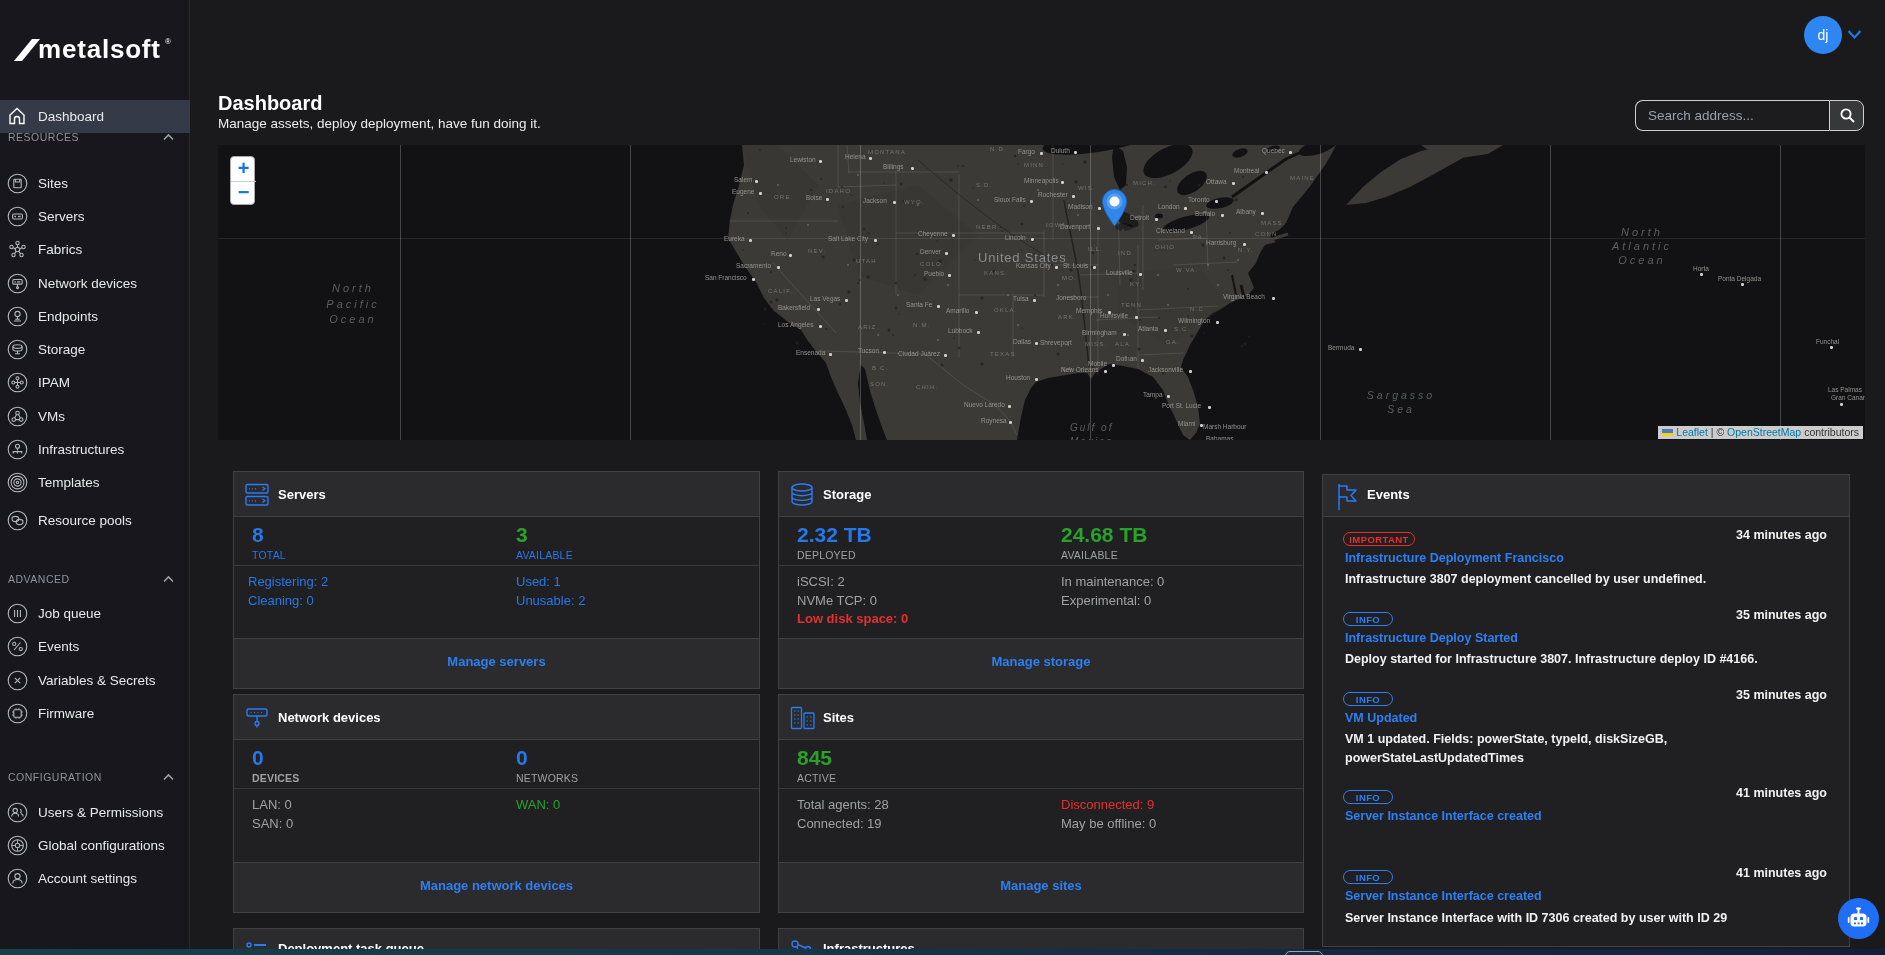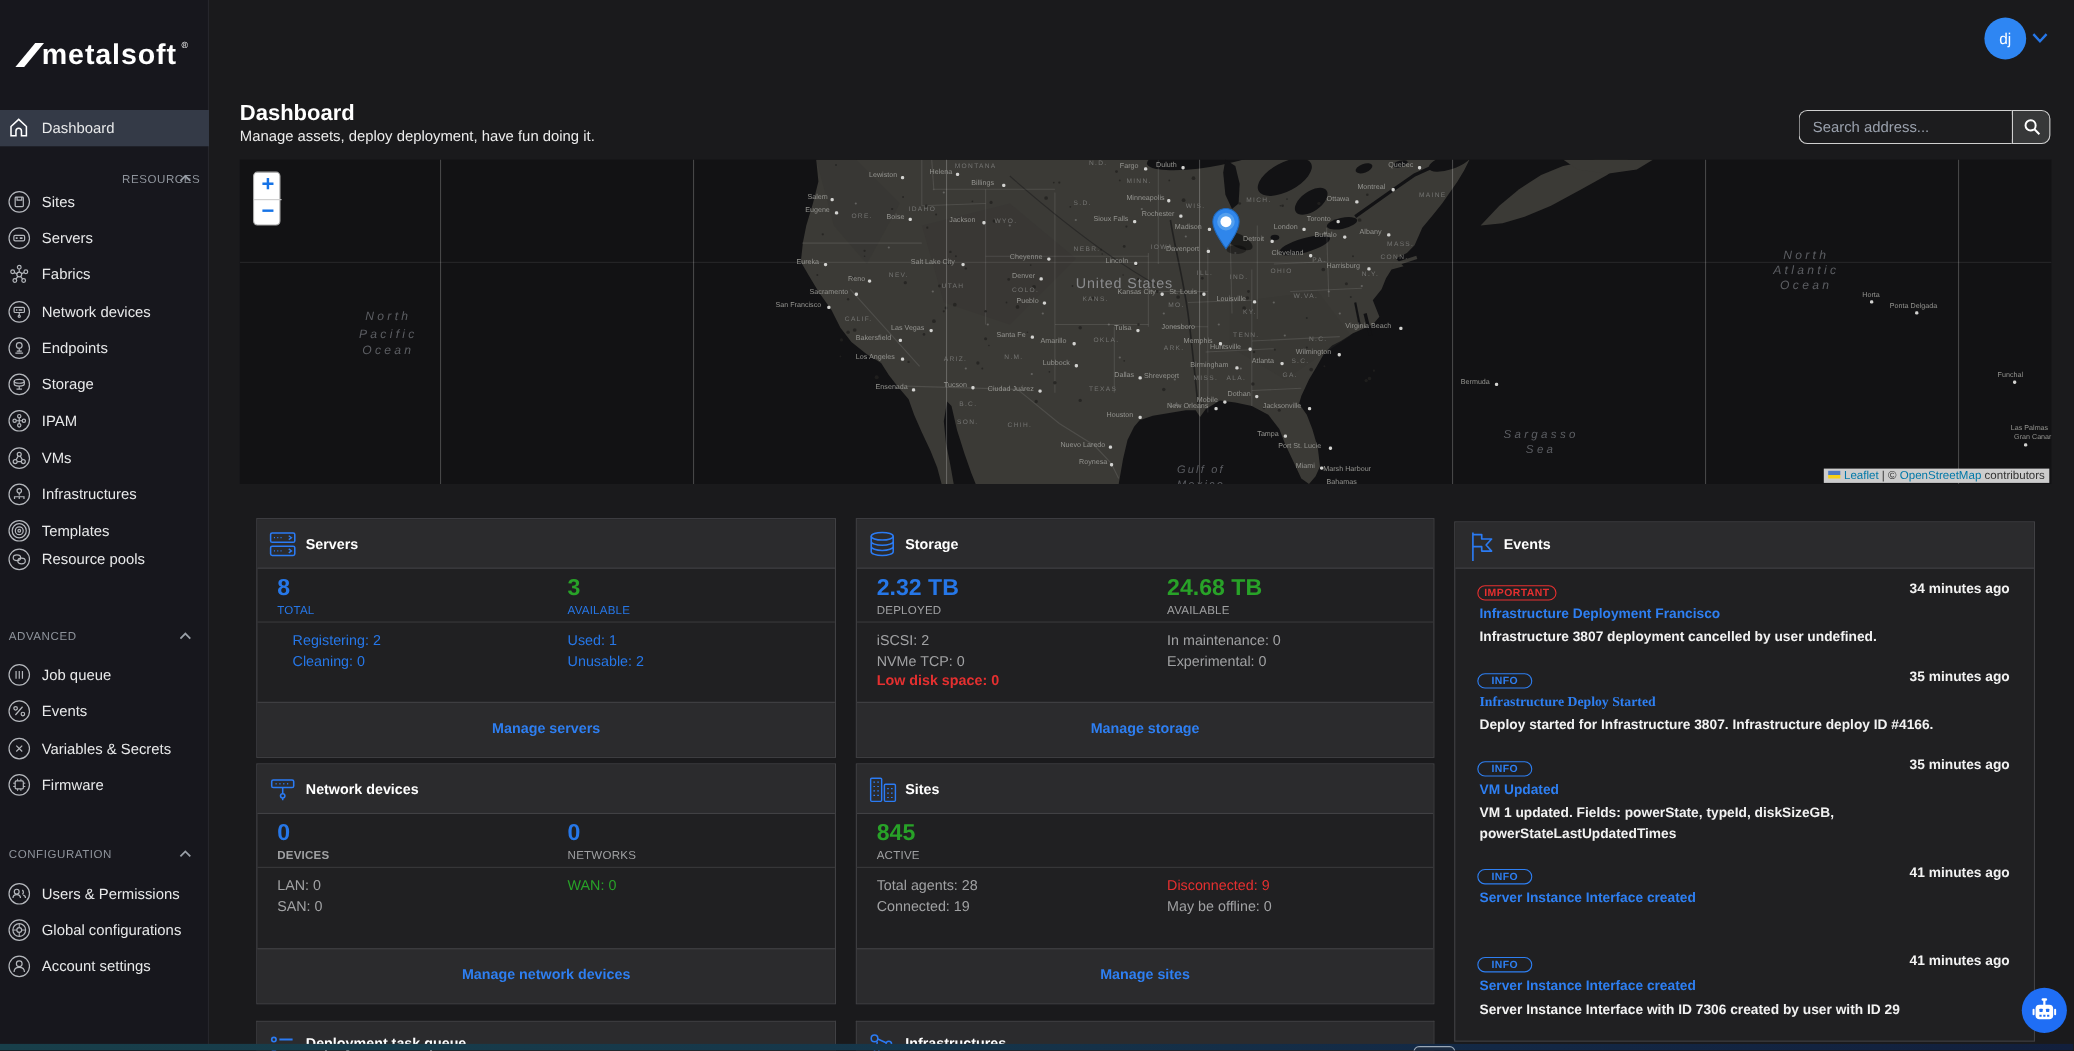--- a/index.html
+++ b/index.html
@@ -79,21 +79,21 @@
         <text x="155" y="24" fill="#fff" font-size="8">®</text>
       </svg>
     </div>
     <div class="navactive"></div>
     <div class="navitem" style="top:100px;">
       <svg width="20" height="20" viewBox="0 0 20 20" fill="none" stroke="#fff" stroke-width="1.4">
           <path d="M3 9 L10 2.5 L17 9 L17 17.5 L12.5 17.5 L12.5 13 A2.5 2.5 0 0 0 7.5 13 L7.5 17.5 L3 17.5 Z"></path>
         </svg>
       <span class="lbl">Dashboard</span>
     </div>
-    <div class="navhead" style="top:157px;text-align:right;">RESOURCES<span class="car"><svg width="11" height="8" viewBox="0 0 11 8" fill="none" stroke="#9aa0a8" stroke-width="1.6">
+    <div class="navhead" style="top:131px;">RESOURCES<span class="car"><svg width="11" height="8" viewBox="0 0 11 8" fill="none" stroke="#9aa0a8" stroke-width="1.6">
             <path d="M1 6.5 L5.5 2 L10 6.5"></path>
           </svg></span></div>
     <div class="navitem" style="top:167px;">
         <svg width="21" height="21" viewBox="0 0 21 21" fill="none" stroke="#b4b7bc" stroke-width="1.1">
           <circle cx="10.5" cy="10.5" r="9.3"></circle>
           <rect x="6.8" y="6.2" width="7.4" height="8.6" rx="0.8"></rect>
           <path d="M8.5 6.2 L8.5 9 L12.8 9 L12.8 6.2"></path>
         </svg>
         <span class="lbl">Sites</span>
       </div>
@@ -174,21 +174,21 @@
       </div>
     <div class="navitem" style="top:466px;">
         <svg width="21" height="21" viewBox="0 0 21 21" fill="none" stroke="#b4b7bc" stroke-width="1.1">
           <circle cx="10.5" cy="10.5" r="9.3"></circle>
           <circle cx="10.5" cy="10.5" r="6.4"></circle>
           <circle cx="10.5" cy="10.5" r="3.6"></circle>
           <circle cx="10.5" cy="10.5" r="1.2"></circle>
         </svg>
         <span class="lbl">Templates</span>
       </div>
-    <div class="navitem" style="top:492px;padding-left:12px;">
+    <div class="navitem" style="top:504px;padding-left:12px;">
         <svg width="21" height="21" viewBox="0 0 21 21" fill="none" stroke="#b4b7bc" stroke-width="1.1">
           <circle cx="10.5" cy="10.5" r="9.3"></circle>
           <ellipse cx="8.4" cy="9" rx="3.4" ry="2.6"></ellipse>
           <ellipse cx="12.6" cy="12" rx="3.4" ry="2.6"></ellipse>
         </svg>
         <span class="lbl">Resource pools</span>
       </div>
     <div class="navhead" style="top:573px;">ADVANCED<span class="car"><svg width="11" height="8" viewBox="0 0 11 8" fill="none" stroke="#9aa0a8" stroke-width="1.6">
             <path d="M1 6.5 L5.5 2 L10 6.5"></path>
           </svg></span></div>
@@ -697,21 +697,21 @@
           <path d="M5 6.8 L6 6.8 M8 6.8 L9 6.8 M11 6.8 L12 6.8 M5 18.8 L6 18.8 M8 18.8 L9 18.8 M11 18.8 L12 18.8" stroke-width="1.2"></path>
           <path d="M18.5 5 L21 6.8 L18.5 8.6 M18.5 17 L21 18.8 L18.5 20.6" stroke-width="1.2"></path>
         </svg>
       <span class="ttl">Servers</span>
     </div>
     <div class="statnum blue" style="left:18px; top:51px;">8</div>
     <div class="statlbl blue" style="left:18px; top:77px;">TOTAL</div>
     <div class="statnum green" style="left:282px; top:51px;">3</div>
     <div class="statlbl blue" style="left:282px; top:77px;">AVAILABLE</div>
     <div class="sdiv" style="top:93px;"></div>
-    <div class="attr1 blue" style="left:32px; top:101px;">Registering: 2<br>Cleaning: 0</div>
+    <div class="attr1 blue" style="left:14px; top:101px;">Registering: 2<br>Cleaning: 0</div>
     <div class="attr1 blue" style="left:282px; top:101px;">Used: 1<br>Unusable: 2</div>
     <div class="cfoot"><span>Manage servers</span></div>
   </div>
 
   <div class="card" style="left:778px; top:471px; width:526px; height:218px;">
     <div class="chead">
       <svg width="26" height="26" viewBox="0 0 26 26" fill="none" stroke="#2b7bf3" stroke-width="1.4">
           <ellipse cx="13" cy="5.5" rx="10" ry="3.5"></ellipse>
           <path d="M3 5.5 L3 19.5 A10 3.5 0 0 0 23 19.5 L23 5.5 M3 10.2 A10 3.5 0 0 0 23 10.2 M3 14.9 A10 3.5 0 0 0 23 14.9"></path>
         </svg>
@@ -796,21 +796,21 @@
         </svg>
       <span class="ttl" style="top:12px;">Events</span>
     </div>
     <div class="badge imp" style="left:20px; top:57px;">IMPORTANT</div>
     <div class="etime" style="top:53px;">34 minutes ago</div>
     <div class="etitle" style="top:76px;">Infrastructure Deployment Francisco</div>
     <div class="edesc" style="top:95px;">Infrastructure 3807 deployment cancelled by user undefined.</div>
 
     <div class="badge info" style="left:20px; top:137px;">INFO</div>
     <div class="etime" style="top:133px;">35 minutes ago</div>
-    <div class="etitle" style="top:156px;font-family:Liberation Serif, serif;">Infrastructure Deploy Started</div>
+    <div class="etitle" style="top:156px;">Infrastructure Deploy Started</div>
     <div class="edesc" style="top:175px;">Deploy started for Infrastructure 3807. Infrastructure deploy ID #4166.</div>
 
     <div class="badge info" style="left:20px; top:217px;">INFO</div>
     <div class="etime" style="top:213px;">35 minutes ago</div>
     <div class="etitle" style="top:236px;">VM Updated</div>
     <div class="edesc" style="top:255px;">VM 1 updated. Fields: powerState, typeId, diskSizeGB,<br>powerStateLastUpdatedTimes</div>
 
     <div class="badge info" style="left:20px; top:315px;">INFO</div>
     <div class="etime" style="top:311px;">41 minutes ago</div>
     <div class="etitle" style="top:334px;">Server Instance Interface created</div>

